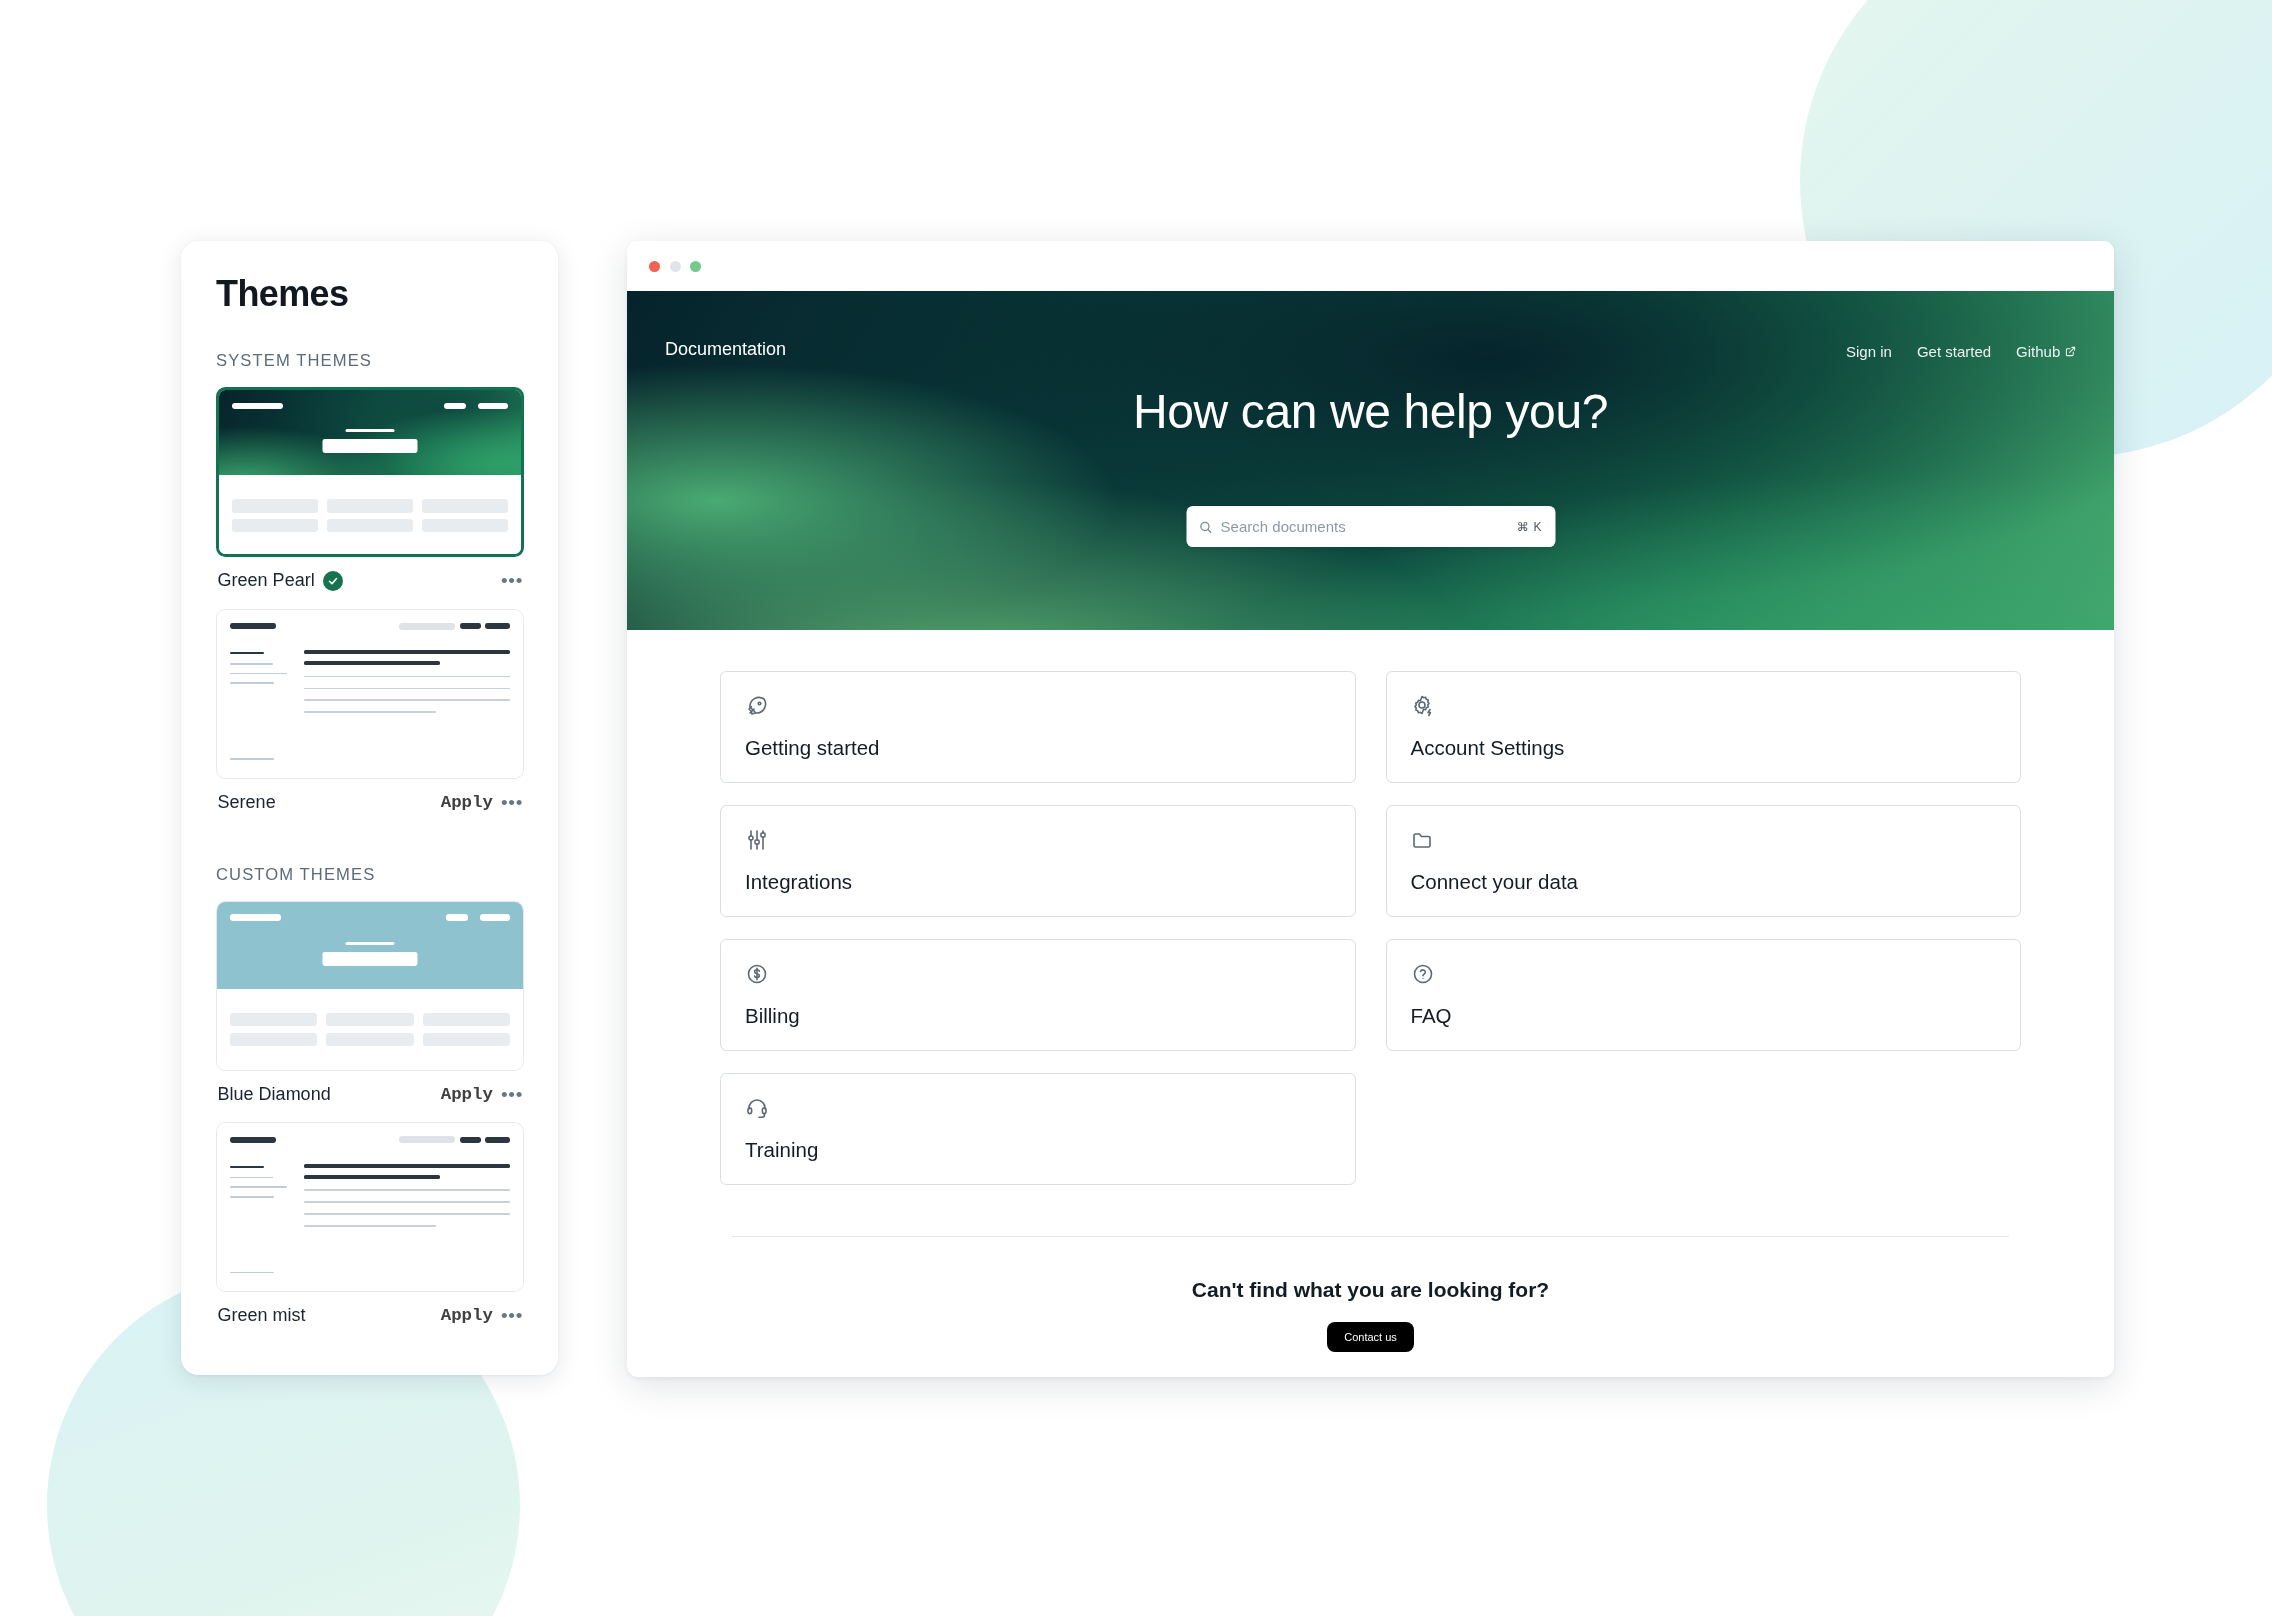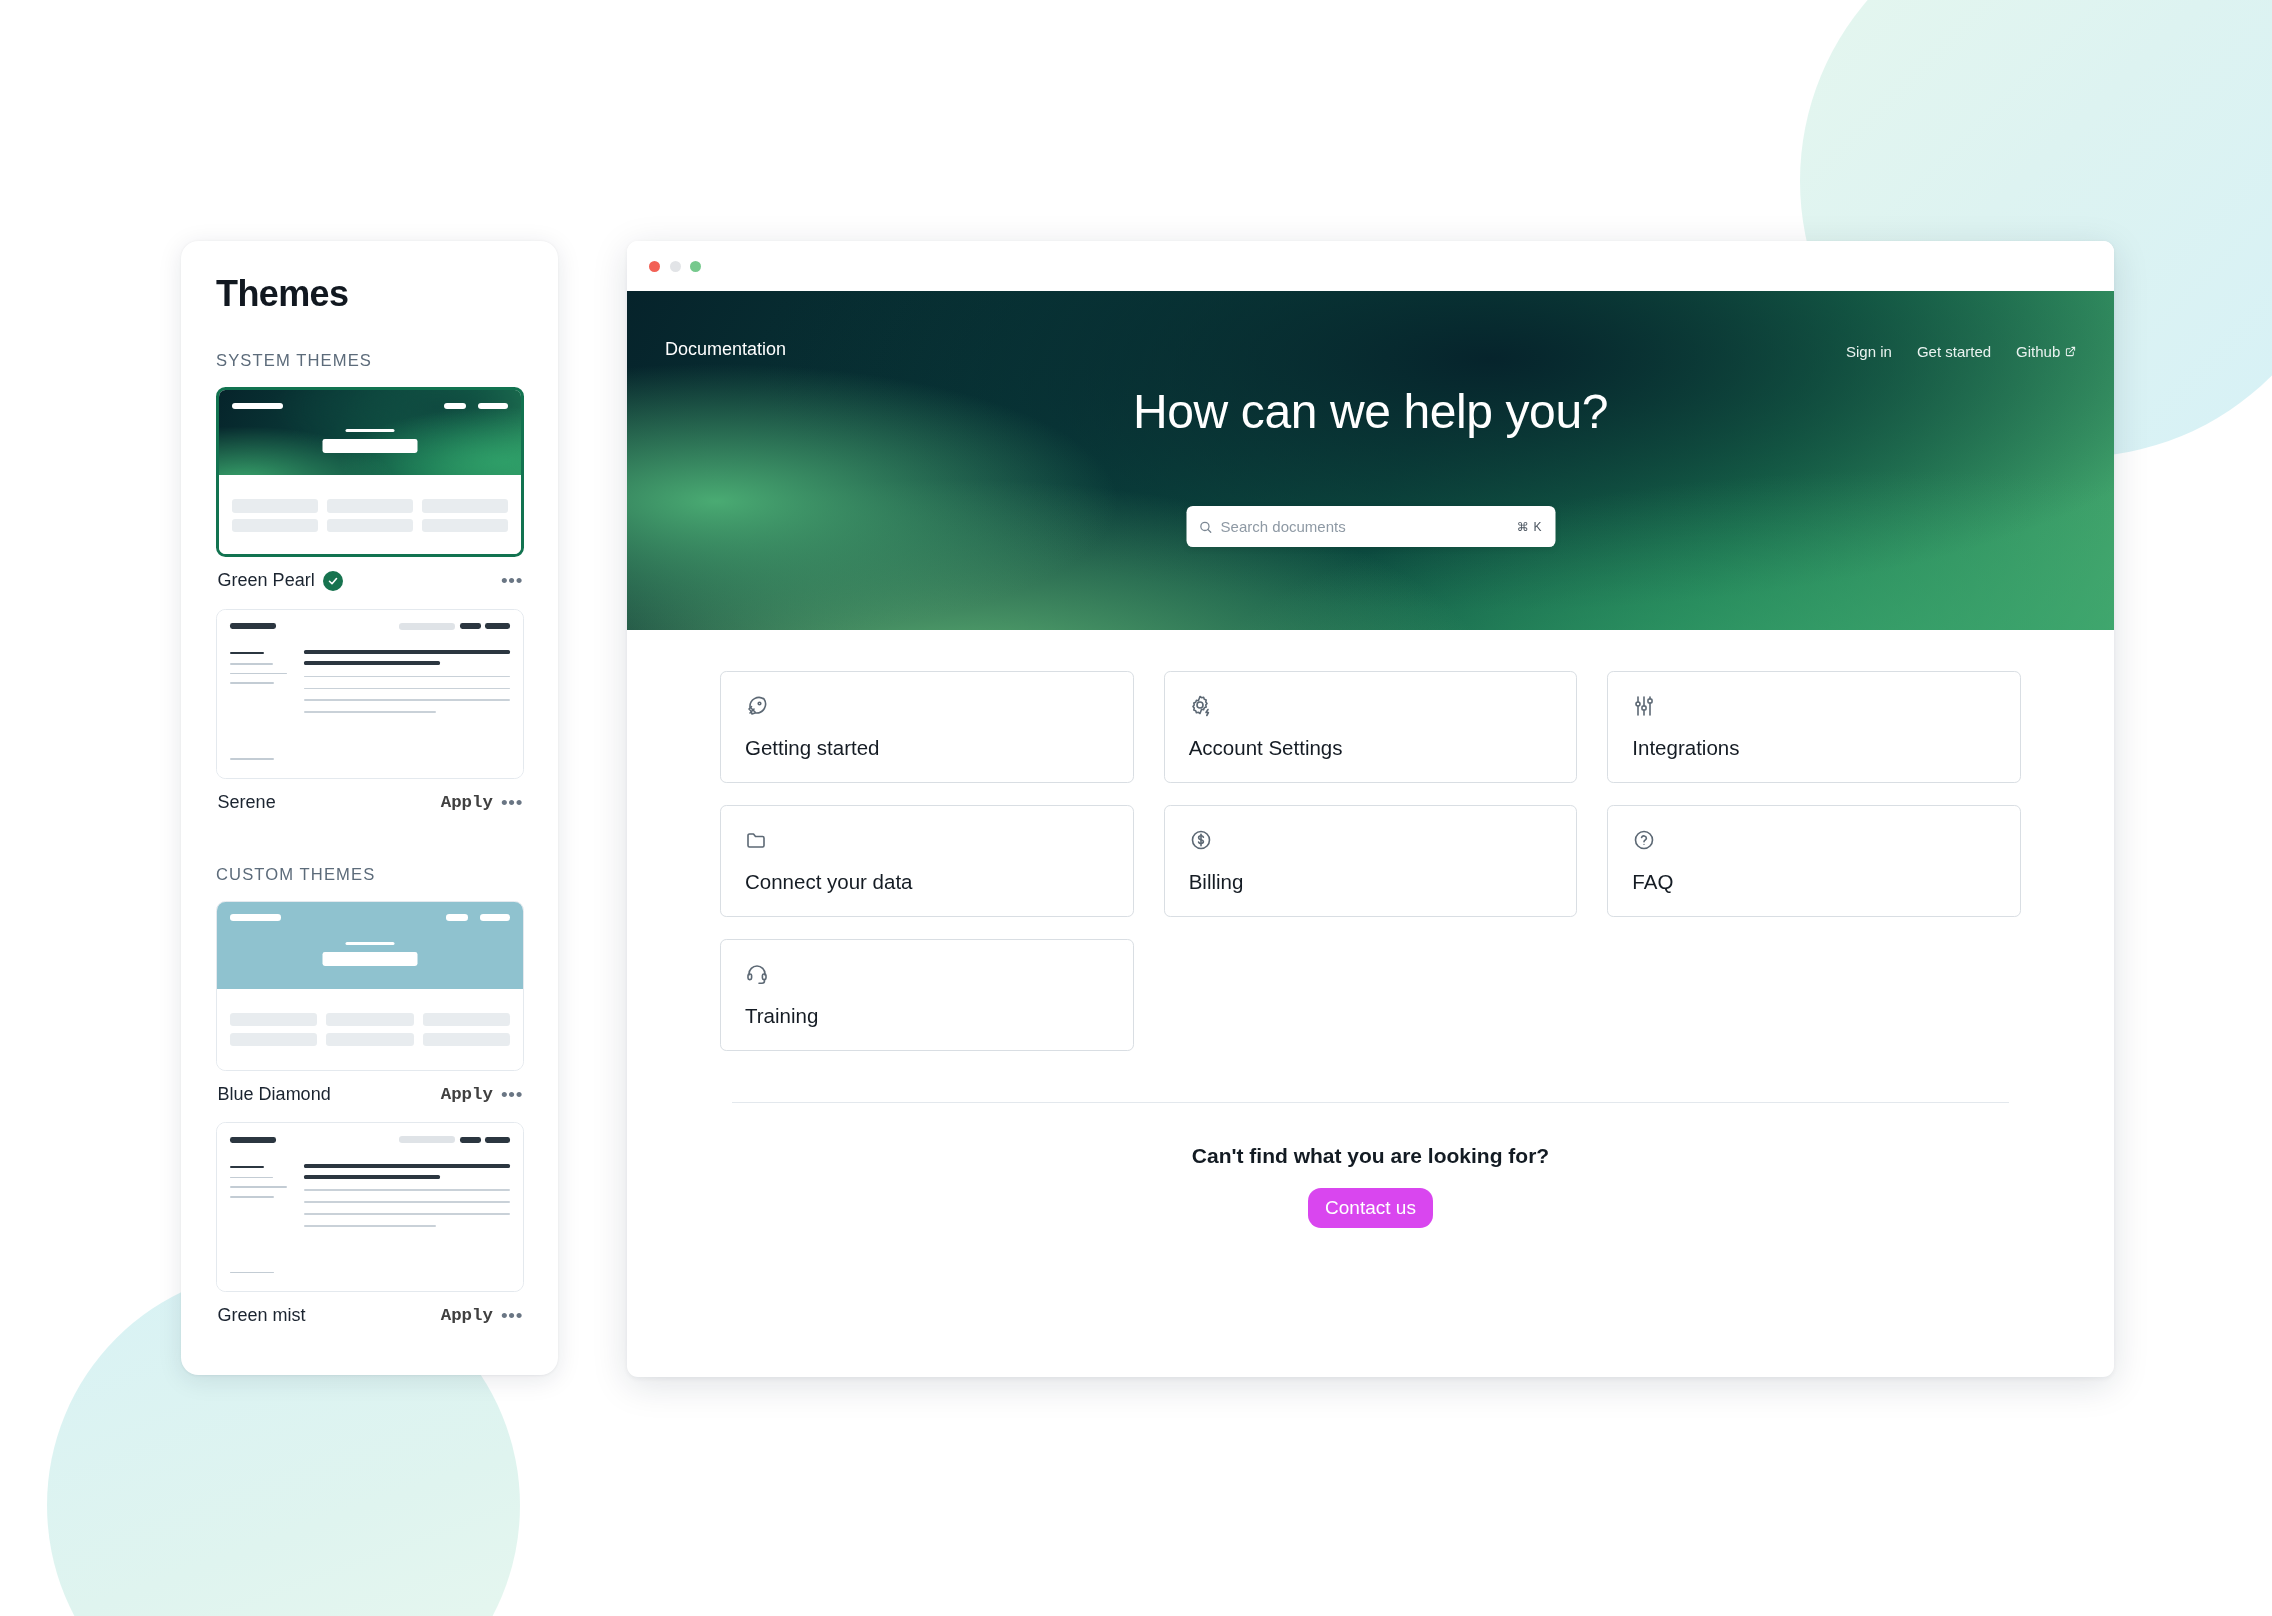--- a/index.html
+++ b/index.html
@@ -160,40 +160,40 @@
   }
   .search-input {
     flex:1; border:none; outline:none; font-size: 15px; color:#5a6672;
     font-family:"Liberation Sans", sans-serif; background:transparent;
   }
   .search-input::placeholder { color:#8e99a4; }
   .kbd { font-size: 12px; color:#4b5560; letter-spacing:0.8px; }
 
   
   .content { padding: 41px 93px 0 93px; }
-  .card-grid { display:grid; grid-template-columns: repeat(3, 1fr); gap: 22px 30px; }
+  .card-grid { display:grid; grid-template-columns: repeat(2, 1fr); gap: 22px 30px; }
   .card {
     border: 1.2px solid #d9dee3; border-radius: 6.3px;
     height: 112px; padding: 22px 24px;
     display:flex; flex-direction:column; justify-content:space-between;
     background:#fff; cursor:pointer;
   }
   .card .ic { width: 27px; height: 27px; color:#5c6874; }
   .card-label { font-size: 20.5px; color:#151c24; }
   .card.empty { border:none; cursor:default; }
 
   .divider { height:0.8px; background:#e3e8ed; margin: 51px 12px 0 12px; }
 
   .footer { text-align:center; padding-top: 41px; }
   .footer-title { font-size: 21px; font-weight:bold; color:#131b23; }
   .footer-sub { font-size: 16px; color:#39424c; margin-top: 17.4px; }
   .contact-btn {
     margin-top: 20.5px; display:inline-block;
-    background:#d946ef; color:#fff; border:none;
-    font-size: 19px; padding: 8.7px 17.4px; border-radius: 13px;
+    background:#000000; color:#fff; border:none;
+    font-size: 11px; padding: 8.7px 17.4px; border-radius: 8px;
     font-family:"Liberation Sans", sans-serif; cursor:pointer;
   }
 </style>
 </head>
 <body>
 
 <div class="stage">
 
   <div class="blob blob-tr"></div>
   <div class="blob blob-bl"></div>

